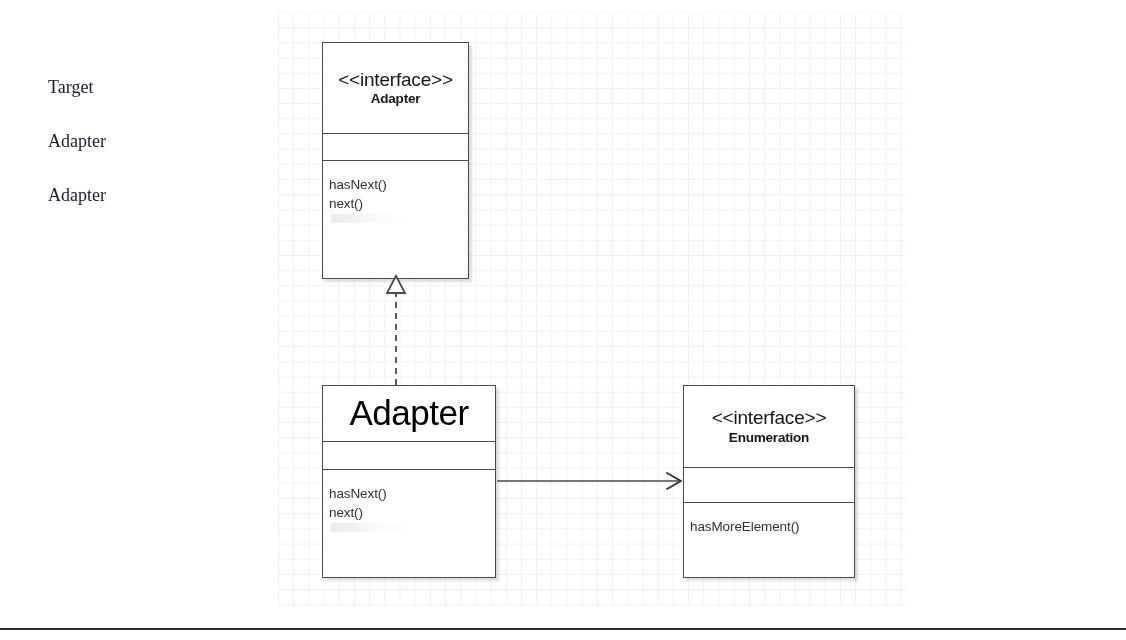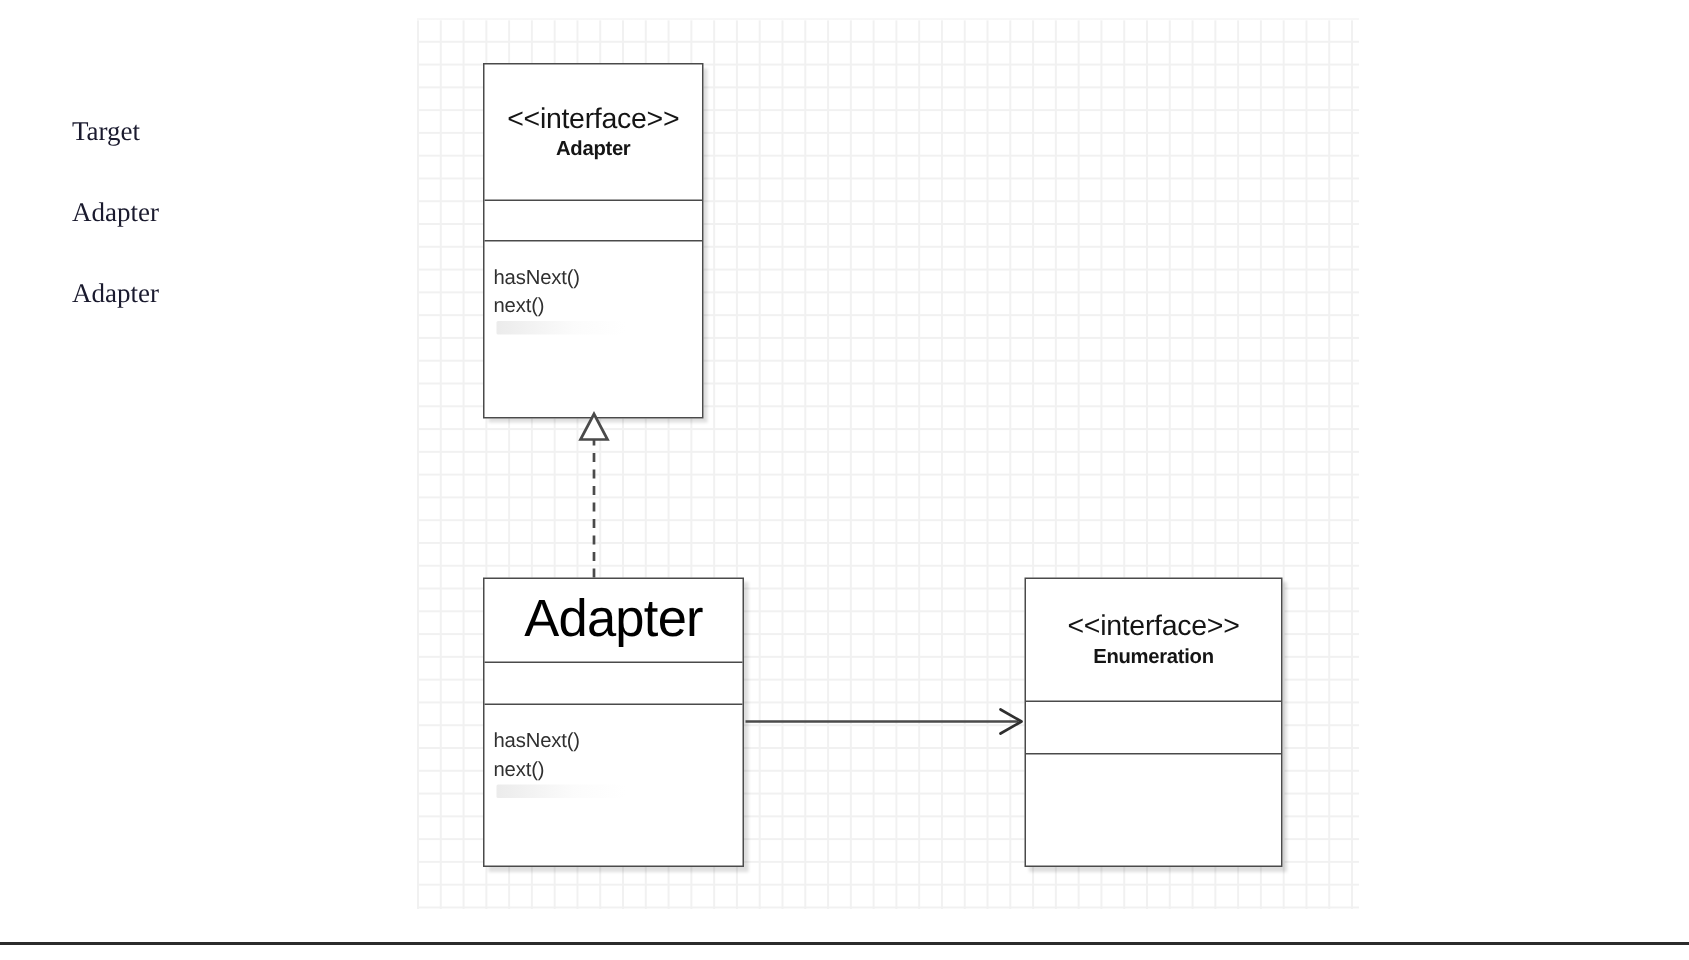--- a/index.html
+++ b/index.html
@@ -192,20 +192,21 @@
     </div>
   </div>
 
   <div class="uml-box" id="box-enumeration" style="left:683px; top:385px; width:172px; height:193px;">
     <div class="uml-compartment cmp-header" style="height:81px;">
       <div class="stereotype">&lt;&lt;interface&gt;&gt;</div>
       <div class="type-name">Enumeration</div>
     </div>
     <div class="uml-compartment cmp-attrs" style="height:35px;"></div>
     <div class="uml-compartment cmp-ops" style="height:77px;">
+      <div class="op-line">hasMoreElement()</div>
     </div>
   </div>
 
   <svg class="connector-layer" width="1126" height="640" viewBox="0 0 1126 640">
 
     
     <g>
       <line x1="396" y1="385" x2="396" y2="292" stroke="#4a4a4a" stroke-width="1.8" stroke-dasharray="6,5"></line>
       <polygon points="396,276 387,293 405,293" fill="#ffffff" stroke="#4a4a4a" stroke-width="1.8" stroke-linejoin="miter"></polygon>
     </g>

